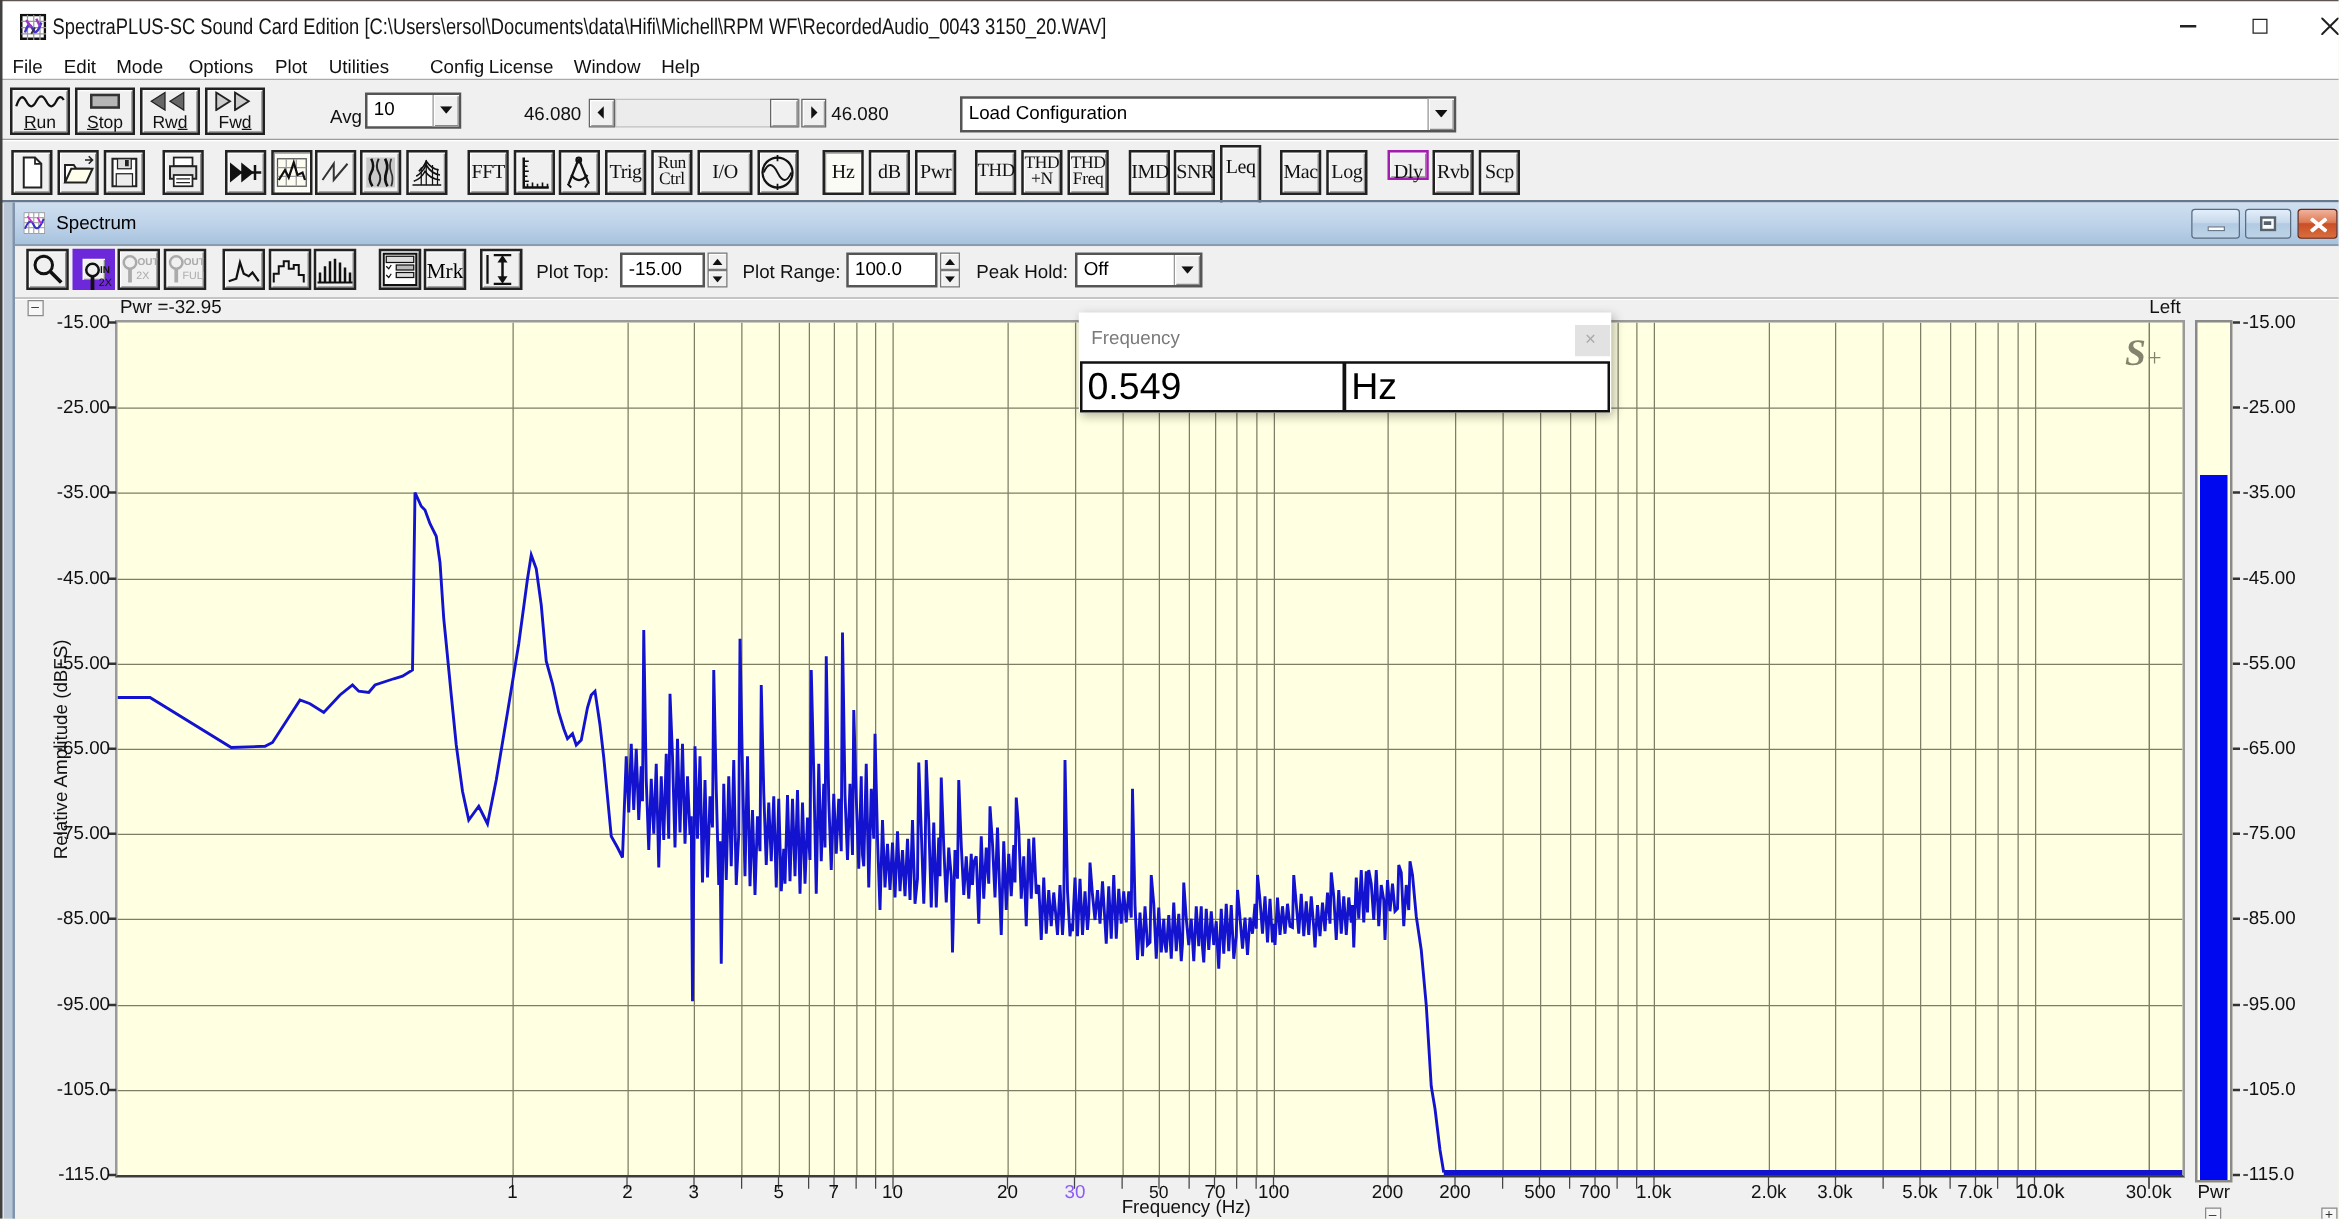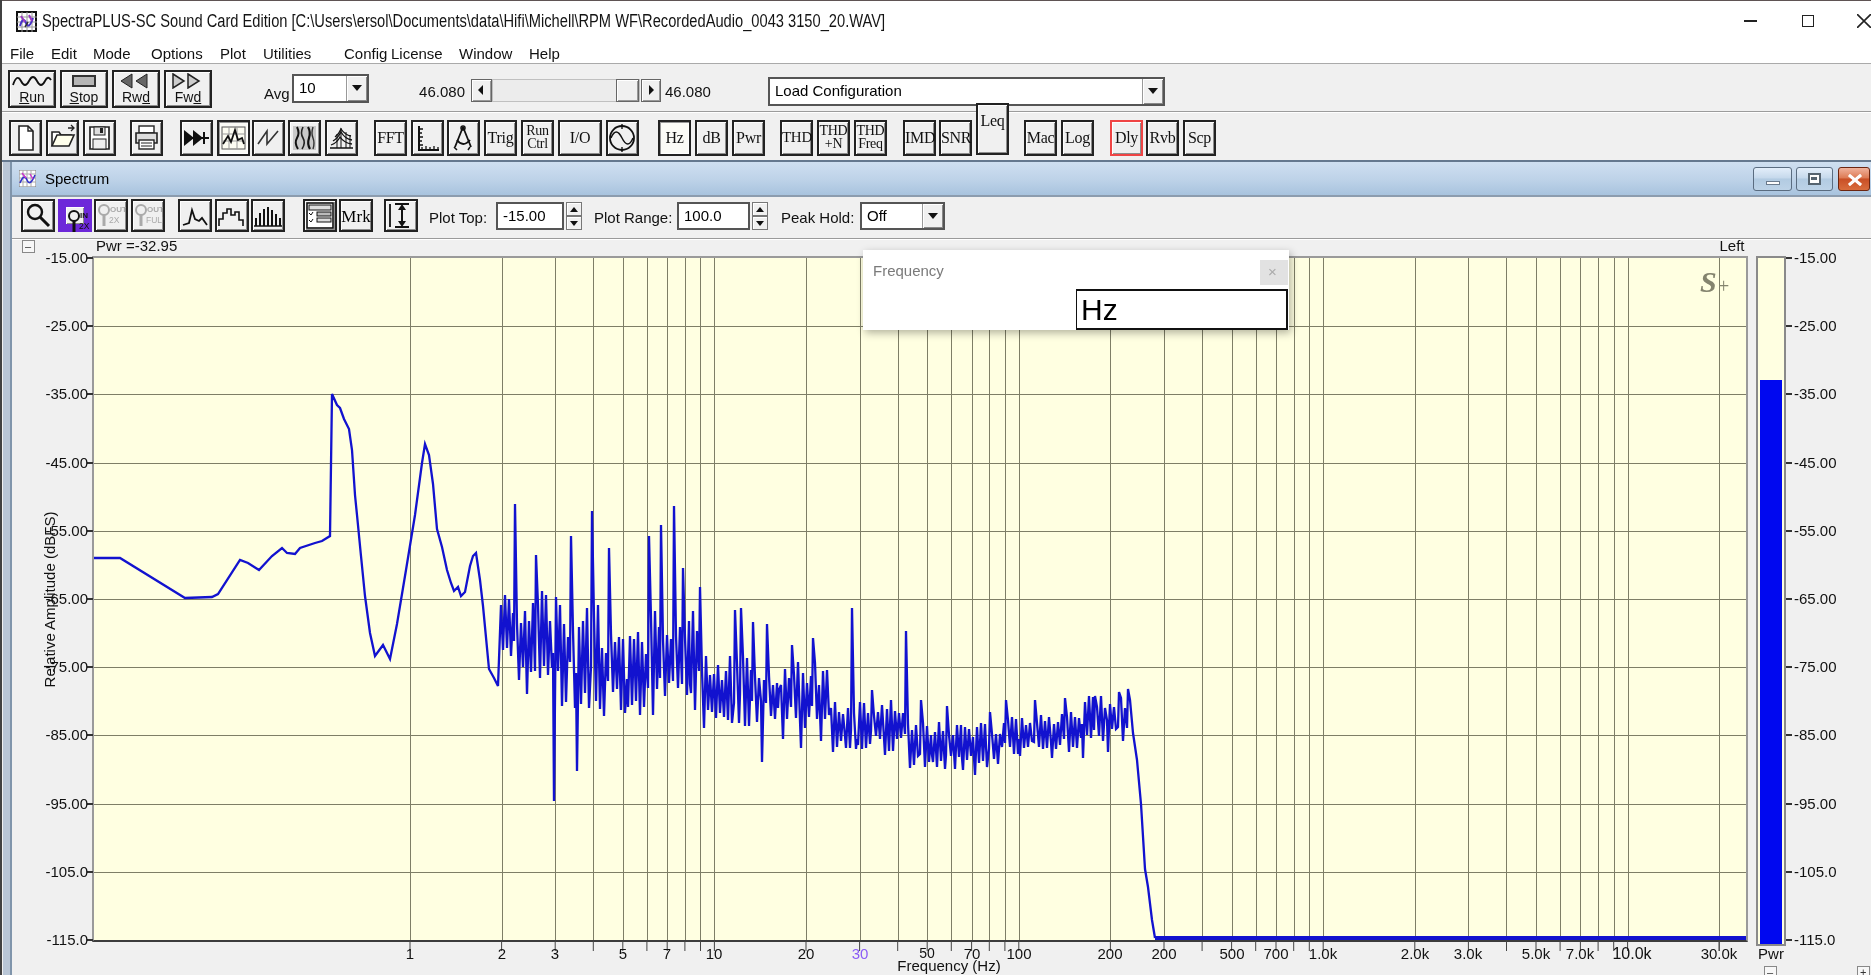--- a/index.html
+++ b/index.html
@@ -184,30 +184,30 @@
   </div>
 <div style="position:absolute;left:854px;top:120px;width:33px;height:36px;background:#f0f0f0;border:2px solid #222;box-shadow:inset 1px 1px 0 #fdfdfd,inset -1px -1px 0 #8d8d8d">
     <div style="position:absolute;left:0;top:2px;width:100%;text-align:center;font-family:'Liberation Serif',serif;font-size:14px;color:#111;line-height:13px;letter-spacing:-0.3px">THD<br>Freq</div>
   </div>
 <div style="position:absolute;left:903px;top:120px;width:33px;height:36px;background:#f0f0f0;border:2px solid #222;box-shadow:inset 1px 1px 0 #fdfdfd,inset -1px -1px 0 #8d8d8d">
     <div style="position:absolute;left:0;top:8px;width:100%;text-align:center;font-family:'Liberation Serif',serif;font-size:16px;color:#111;line-height:15px;letter-spacing:-0.3px">IMD</div>
   </div>
 <div style="position:absolute;left:939px;top:120px;width:33px;height:36px;background:#f0f0f0;border:2px solid #222;box-shadow:inset 1px 1px 0 #fdfdfd,inset -1px -1px 0 #8d8d8d">
     <div style="position:absolute;left:0;top:8px;width:100%;text-align:center;font-family:'Liberation Serif',serif;font-size:16px;color:#111;line-height:15px;letter-spacing:-0.3px">SNR</div>
   </div>
-<div style="position:absolute;left:976px;top:103px;width:33px;height:52px;background:#f0f0f0;border:2px solid #222;box-shadow:inset 1px 1px 0 #fdfdfd,inset -1px -1px 0 #8d8d8d">
+<div style="position:absolute;left:976px;top:116px;width:33px;height:52px;background:#f0f0f0;border:2px solid #222;box-shadow:inset 1px 1px 0 #fdfdfd,inset -1px -1px 0 #8d8d8d">
     <div style="position:absolute;left:0;top:8px;width:100%;text-align:center;font-family:'Liberation Serif',serif;font-size:16px;color:#111;line-height:15px;letter-spacing:-0.3px">Leq</div>
   </div>
 <div style="position:absolute;left:1024px;top:120px;width:33px;height:36px;background:#f0f0f0;border:2px solid #222;box-shadow:inset 1px 1px 0 #fdfdfd,inset -1px -1px 0 #8d8d8d">
     <div style="position:absolute;left:0;top:8px;width:100%;text-align:center;font-family:'Liberation Serif',serif;font-size:16px;color:#111;line-height:15px;letter-spacing:-0.3px">Mac</div>
   </div>
 <div style="position:absolute;left:1061px;top:120px;width:33px;height:36px;background:#f0f0f0;border:2px solid #222;box-shadow:inset 1px 1px 0 #fdfdfd,inset -1px -1px 0 #8d8d8d">
     <div style="position:absolute;left:0;top:8px;width:100%;text-align:center;font-family:'Liberation Serif',serif;font-size:16px;color:#111;line-height:15px;letter-spacing:-0.3px">Log</div>
   </div>
-<div style="position:absolute;left:1110px;top:120px;width:33px;height:36px;background:#f0f0f0;border:2px solid #ef4444;box-shadow:inset 1px 1px 0 #fdfdfd,inset -1px -1px 0 #8d8d8d">
+<div style="position:absolute;left:1110px;top:120px;width:33px;height:24px;background:#f0f0f0;border:2px solid #a21caf;box-shadow:inset 1px 1px 0 #fdfdfd,inset -1px -1px 0 #8d8d8d">
     <div style="position:absolute;left:0;top:8px;width:100%;text-align:center;font-family:'Liberation Serif',serif;font-size:16px;color:#111;line-height:15px;letter-spacing:-0.3px">Dly</div>
   </div>
 <div style="position:absolute;left:1146px;top:120px;width:33px;height:36px;background:#f0f0f0;border:2px solid #222;box-shadow:inset 1px 1px 0 #fdfdfd,inset -1px -1px 0 #8d8d8d">
     <div style="position:absolute;left:0;top:8px;width:100%;text-align:center;font-family:'Liberation Serif',serif;font-size:16px;color:#111;line-height:15px;letter-spacing:-0.3px">Rvb</div>
   </div>
 <div style="position:absolute;left:1183px;top:120px;width:33px;height:36px;background:#f0f0f0;border:2px solid #222;box-shadow:inset 1px 1px 0 #fdfdfd,inset -1px -1px 0 #8d8d8d">
     <div style="position:absolute;left:0;top:8px;width:100%;text-align:center;font-family:'Liberation Serif',serif;font-size:16px;color:#111;line-height:15px;letter-spacing:-0.3px">Scp</div>
   </div>
 
 <div class="abs" style="left:0;top:160px;width:1871px;height:2px;background:#65788e"></div>
@@ -311,21 +311,21 @@
     <svg width="8" height="5" style="position:absolute;left:3px;top:4px">
       <polygon points="4,0 0,5 8,5" fill="#111"></polygon>
     </svg>
   </div>
 <div style="position:absolute;left:752px;top:216px;width:16px;height:14px;background:#f0f0f0;border:1px solid #777;box-shadow:inset 1px 1px 0 #fff">
     <svg width="8" height="5" style="position:absolute;left:3px;top:4px">
       <polygon points="0,0 8,0 4,5" fill="#111"></polygon>
     </svg>
   </div>
 <div style="position:absolute;left:781px;top:209px;font-size:15px;color:#111">Peak Hold:</div>
-<div style="position:absolute;left:860px;top:202px;width:85px;height:28px;background:#fff;border:2px solid #555;">
+<div style="position:absolute;left:860px;top:202px;width:102px;height:28px;background:#fff;border:2px solid #555;">
     <div style="position:absolute;left:5px;top:3px;font-size:15px;color:#000;white-space:nowrap">Off</div>
     <div style="position:absolute;right:0;top:0;width:21px;height:24px;background:#f0f0f0;border-left:1px solid #999;box-shadow:inset 1px 1px 0 #fff,inset -1px -1px 0 #888">
       <svg width="10" height="6" style="position:absolute;left:5px;top:9px">
         <polygon points="0,0 10,0 5,6" fill="#111"></polygon>
       </svg>
     </div>
   </div>
 
 <div class="abs" style="left:22px;top:240px;width:13px;height:13px;border:1px solid #888;background:#f7f7f7">
     <div style="position:absolute;left:2px;top:-1px;font-size:11px;color:#333">–</div>
@@ -507,15 +507,18 @@
   </div>
 <div class="abs" style="left:1857px;top:966px;width:13px;height:13px;border:1px solid #888;background:#f7f7f7">
     <div style="position:absolute;left:2px;top:-1px;font-size:11px;color:#333">+</div>
   </div>
 
 <div class="abs" style="left:863px;top:250px;width:426px;height:80px;background:#fff;box-shadow:2px 3px 8px rgba(0,0,0,0.3);z-index:40">
  <div style="position:absolute;left:10px;top:12px;font-size:15px;color:#7a7a7a">Frequency</div>
  <div style="position:absolute;left:397px;top:10px;width:28px;height:25px;background:#e2e2e2">
       <div style="position:absolute;left:8px;top:3px;font-size:15px;color:#aaa">×</div>
     </div>
+ <div style="position:absolute;left:1px;top:39px;width:212px;height:41px;background:#fff;border:2px solid #111">
+   <div style="position:absolute;left:4px;top:2px;font-size:30px;color:#000">0.549</div>
+    </div>
  <div style="position:absolute;left:213px;top:39px;width:212px;height:41px;background:#fff;border:2px solid #111;border-left:1.5px solid #111">
    <div style="position:absolute;left:4px;top:2px;font-size:30px;color:#000">Hz</div>
     </div>
 </div>
 </body></html>

